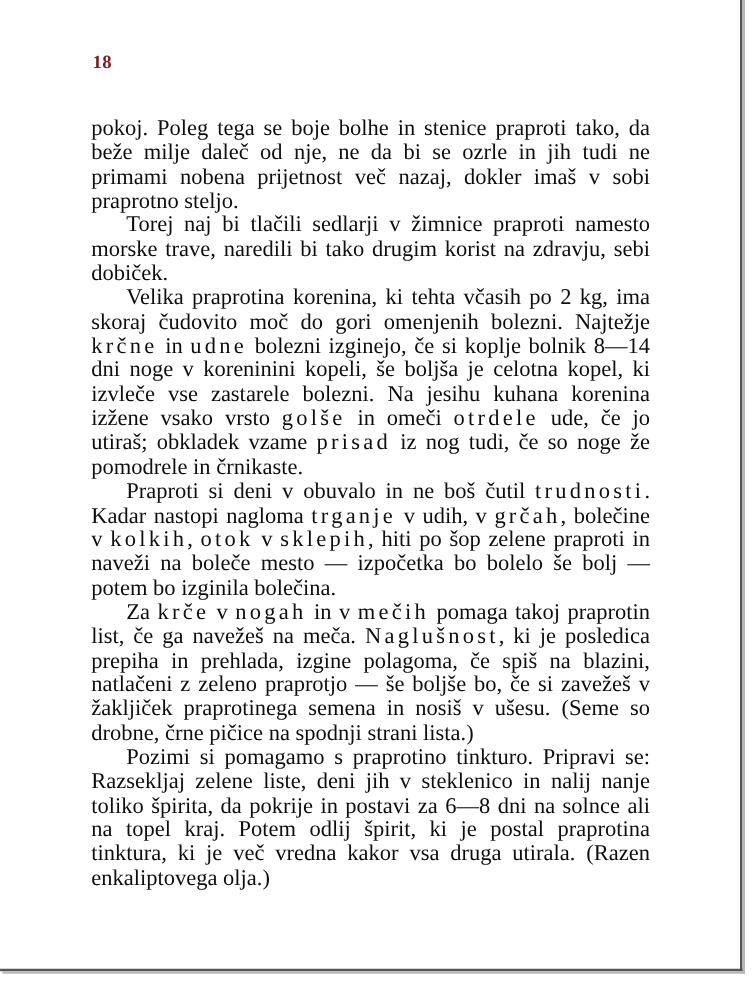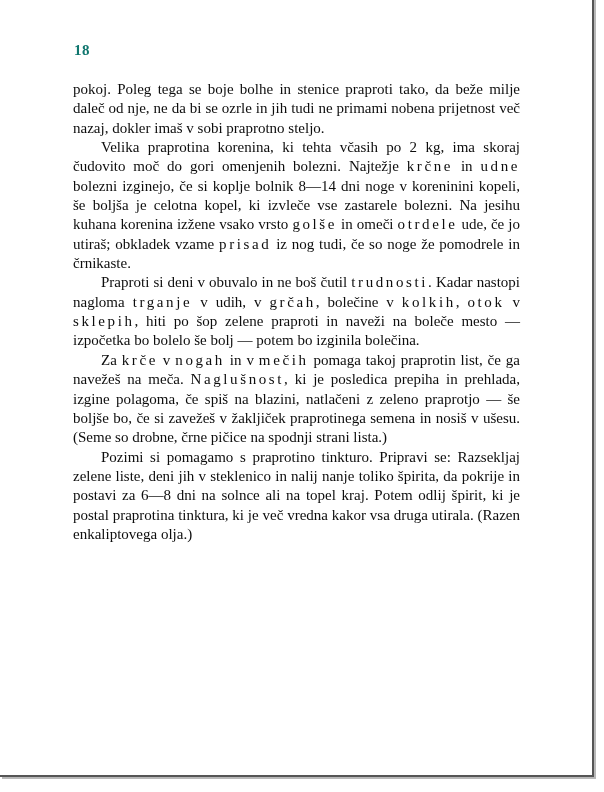--- a/index.html
+++ b/index.html
@@ -49,31 +49,31 @@
     background: #b8b8b8;
   }
 
   #folio {
     position: absolute;
     left: 74px;
     top: 42px;
     font-family: "Liberation Serif", "DejaVu Serif", serif;
     font-size: 15px;
     font-weight: bold;
-    color: #0f766e;
+    color: #7f1d1d;
     letter-spacing: 0.4px;
   }
 
   #textblock {
     position: absolute;
     left: 73px;
-    top: 80px;
+    top: 93px;
     width: 447px;
     font-family: "Liberation Serif", "DejaVu Serif", serif;
-    font-size: 15px;
+    font-size: 18px;
     line-height: 19.35px;
     color: #0d0d0d;
     text-align: justify;
     text-justify: inter-word;
     -webkit-font-smoothing: none;
   }
   #textblock p {
     margin: 0;
     text-indent: 28px;
     text-align: justify;
@@ -105,19 +105,20 @@
 
   <div id="page-border-right"></div>
   <div id="page-border-right-soft"></div>
   <div id="page-border-bottom"></div>
   <div id="page-border-bottom-soft"></div>
 
   <div id="folio">18</div>
 
   <div id="textblock">
       <p class="noindent">pokoj. Poleg tega se boje bolhe in stenice praproti tako, da beže milje daleč od nje, ne da bi se ozrle in jih tudi ne primami nobena prijetnost več nazaj, dokler imaš v sobi praprotno steljo.</p>
+      <p>Torej naj bi tlačili sedlarji v žimnice praproti namesto morske trave, naredili bi tako drugim korist na zdravju, sebi dobiček.</p>
       <p>Velika praprotina korenina, ki tehta včasih po 2 kg, ima skoraj čudovito moč do gori omenjenih bolezni. Najtežje <span class="sp">krčne</span> in <span class="sp">udne</span> bolezni izginejo, če si koplje bolnik 8—14 dni noge v koreninini kopeli, še boljša je celotna kopel, ki izvleče vse zastarele bolezni. Na jesihu kuhana korenina izžene vsako vrsto <span class="sp">golše</span> in omeči <span class="sp">otrdele</span> ude, če jo utiraš; obkladek vzame <span class="sp">prisad</span> iz nog tudi, če so noge že pomodrele in črnikaste.</p>
       <p>Praproti si deni v obuvalo in ne boš čutil <span class="sp">trudnosti</span>. Kadar nastopi nagloma <span class="sp">trganje</span> v udih, v <span class="sp">grčah</span>, bolečine v <span class="sp">kolkih</span>, <span class="sp">otok</span> v <span class="sp">sklepih</span>, hiti po šop zelene praproti in naveži na boleče mesto — izpočetka bo bolelo še bolj — potem bo izginila bolečina.</p>
       <p>Za <span class="sp">krče</span> v <span class="sp">nogah</span> in v <span class="sp">mečih</span> pomaga takoj praprotin list, če ga navežeš na meča. <span class="sp">Naglušnost</span>, ki je posledica prepiha in prehlada, izgine polagoma, če spiš na blazini, natlačeni z zeleno praprotjo — še boljše bo, če si zavežeš v žakljiček praprotinega semena in nosiš v ušesu. (Seme so drobne, črne pičice na spodnji strani lista.)</p>
       <p>Pozimi si pomagamo s praprotino tinkturo. Pripravi se: Razsekljaj zelene liste, deni jih v steklenico in nalij nanje toliko špirita, da pokrije in postavi za 6—8 dni na solnce ali na topel kraj. Potem odlij špirit, ki je postal praprotina tinktura, ki je več vredna kakor vsa druga utirala. (Razen enkaliptovega olja.)</p>
     </div>
 
 </div>
 
 </body></html>

